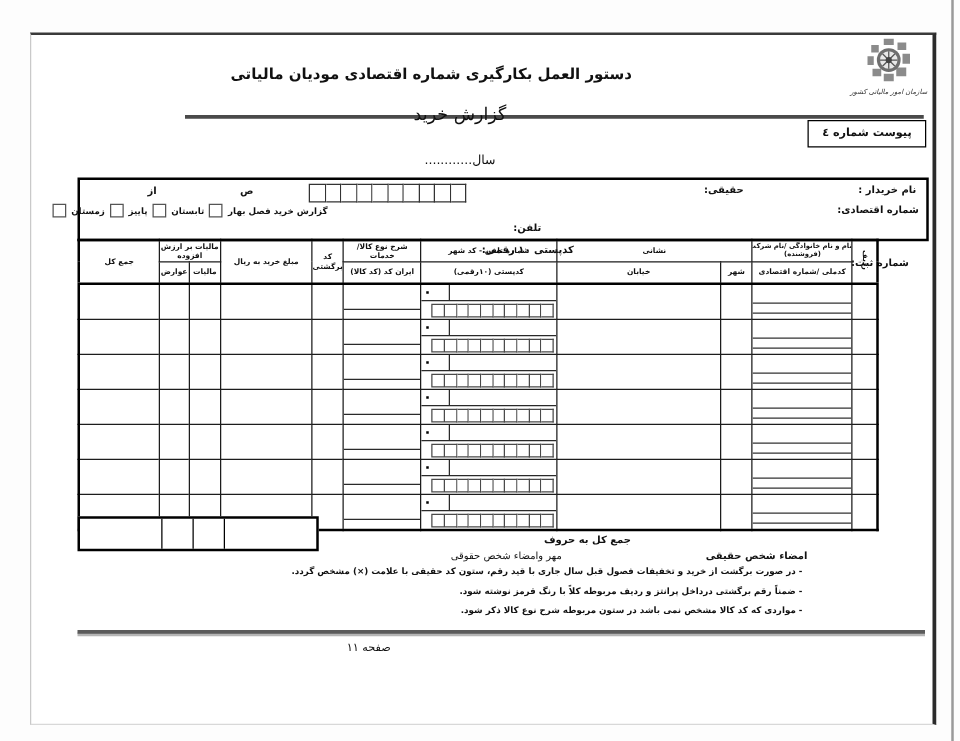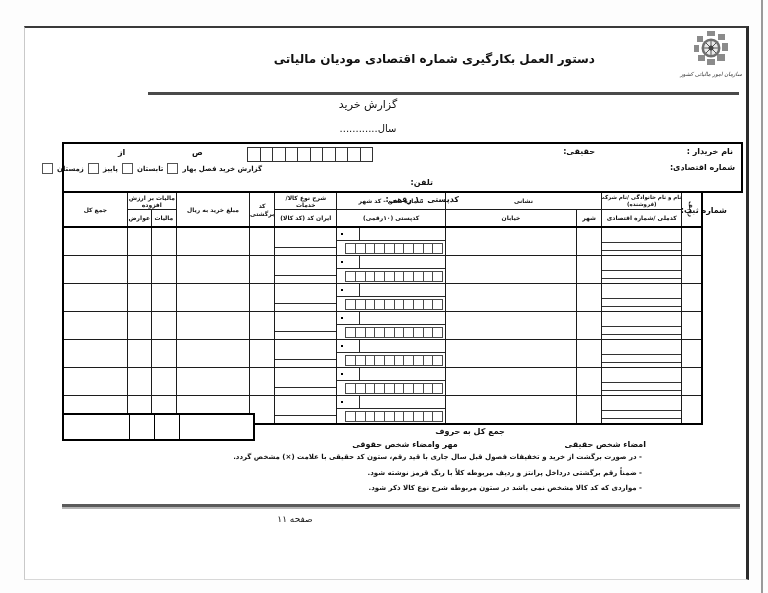--- a/index.html
+++ b/index.html
@@ -5,28 +5,28 @@
   html,body{margin:0;padding:0;}
   body{width:768px;height:593px;background:#ffffff;font-family:"DejaVu Sans",sans-serif;color:#111;overflow:hidden;}
   .stage{position:relative;width:768px;height:593px;background:#fdfdfd;}
   .abs{position:absolute;}
   
   .page{left:24px;top:26px;width:721px;height:551px;background:#fff;
         border-top:2px solid #3a3a3a;border-right:3px solid #2b2b2b;
         border-left:1px solid #c9c9c9;border-bottom:1px solid #d8d8d8;}
   .edge-shadow{left:761px;top:0;width:2px;height:593px;background:#9a9a9a;}
   
-  .doc-title{left:95px;top:52px;width:500px;font-size:12px;font-weight:bold;direction:rtl;}
+  .doc-title{left:95px;top:52px;width:500px;text-align:center;font-size:12px;font-weight:bold;direction:rtl;}
   .logo-wrap{left:680px;top:30px;width:62px;text-align:center;}
   .logo-caption{font-size:5.5px;font-style:italic;color:#333;direction:rtl;margin-top:1px;white-space:nowrap;}
   .title-rule{left:148px;top:92px;width:591px;height:3px;background:#4a4a4a;}
   .attach-box{left:646px;top:96px;width:93px;height:20px;border:1.5px solid #000;
               display:flex;align-items:center;justify-content:center;
               font-size:9px;font-weight:bold;direction:rtl;background:#fff;}
-  .report-title{left:268px;top:98px;width:200px;text-align:center;font-size:11px;direction:rtl;}
+  .report-title{left:268px;top:84px;width:200px;text-align:center;font-size:14px;direction:rtl;}
   .year-line{left:268px;top:123px;width:200px;text-align:center;font-size:10px;direction:rtl;letter-spacing:.5px;}
   
   .info-box{left:62px;top:142px;width:677px;height:47px;border:2px solid #000;background:#fff;}
   .lbl{position:absolute;font-size:8px;font-weight:bold;direction:rtl;white-space:nowrap;}
   .pstrip{position:absolute;left:183px;top:3px;width:126px;height:15px;display:flex;}
   .pstrip .pbox{flex:1;border:1px solid #333;border-left:none;background:#fff;}
   .pstrip .pbox:first-child{border-left:1px solid #333;}
   .season-group{position:absolute;left:12px;top:18px;width:186px;height:13px;
                 display:flex;direction:rtl;align-items:center;gap:4px;font-size:7px;font-weight:bold;white-space:nowrap;}
   .chk{width:9px;height:9px;border:1px solid #555;background:#fff;flex:0 0 auto;}
@@ -49,21 +49,21 @@
   .phone-dot{position:absolute;left:4px;top:5px;width:2px;height:2px;background:#000;}
   .phone-bottom{height:13px;display:flex;align-items:center;padding:1px 2px 0 8px;direction:ltr;}
   .rbox{flex:1;height:9px;border:1px solid #4a4a4a;border-left:none;background:#fff;}
   .rbox:first-child{border-left:1px solid #4a4a4a;}
   
   .totals-box{left:62px;top:413px;width:189px;height:24px;border:2px solid #000;display:flex;direction:ltr;background:#fff;}
   .totals-cell{height:100%;}
   .totals-cell + .totals-cell{border-left:1px solid #000;}
   .total-words{left:400px;top:427px;width:140px;text-align:center;font-size:8px;font-weight:bold;direction:rtl;}
   .sign-natural{left:446px;top:440px;width:200px;text-align:right;font-size:8px;font-weight:bold;direction:rtl;}
-  .sign-legal{left:330px;top:440px;width:150px;text-align:center;font-size:8px;font-weight:bold;direction:rtl;}
+  .sign-legal{left:330px;top:440px;width:150px;text-align:center;font-size:8px;font-weight:normal;direction:rtl;}
   .footnotes{left:120px;top:453px;width:522px;direction:rtl;text-align:right;font-size:7px;font-weight:bold;}
   .footnotes div{margin-bottom:7.5px;white-space:nowrap;}
   .footer-rule{left:62px;top:504px;width:678px;height:3px;background:#5b5b5b;box-shadow:0 2px 0 #b5b5b5;}
   .page-number{left:255px;top:514px;width:80px;text-align:center;font-size:9px;direction:rtl;}
 </style>
 </head>
 <body>
 
 <div class="stage">
 
@@ -90,20 +90,21 @@
         <line x1="13" y1="13" x2="23" y2="23"></line>
         <line x1="23" y1="13" x2="13" y2="23"></line>
       </g>
       <circle cx="18" cy="18" r="2.5" fill="#444"></circle>
     </svg>
     <div class="logo-caption">سازمان امور مالیاتی کشور</div>
   </div>
 
   <div class="abs doc-title">دستور العمل بکارگیری شماره اقتصادی مودیان مالیاتی</div>
   <div class="abs title-rule"></div>
+  <div class="abs attach-box">پیوست شماره ٤</div>
   <div class="abs report-title">گزارش خرید</div>
   <div class="abs year-line">سال............</div>
 
   <div class="abs info-box">
     <div class="lbl" style="right:8px;top:3px;">نام خریدار :</div>
     <div class="lbl" style="right:146px;top:3px;">حقیقی:</div>
     <div class="lbl" style="right:282px;top:3px;margin-top:48px;">کدپستی ۱۰ رقمی:</div>
     <div class="pstrip" id="info-postal-strip">
         <div class="pbox"></div>
         <div class="pbox"></div>

